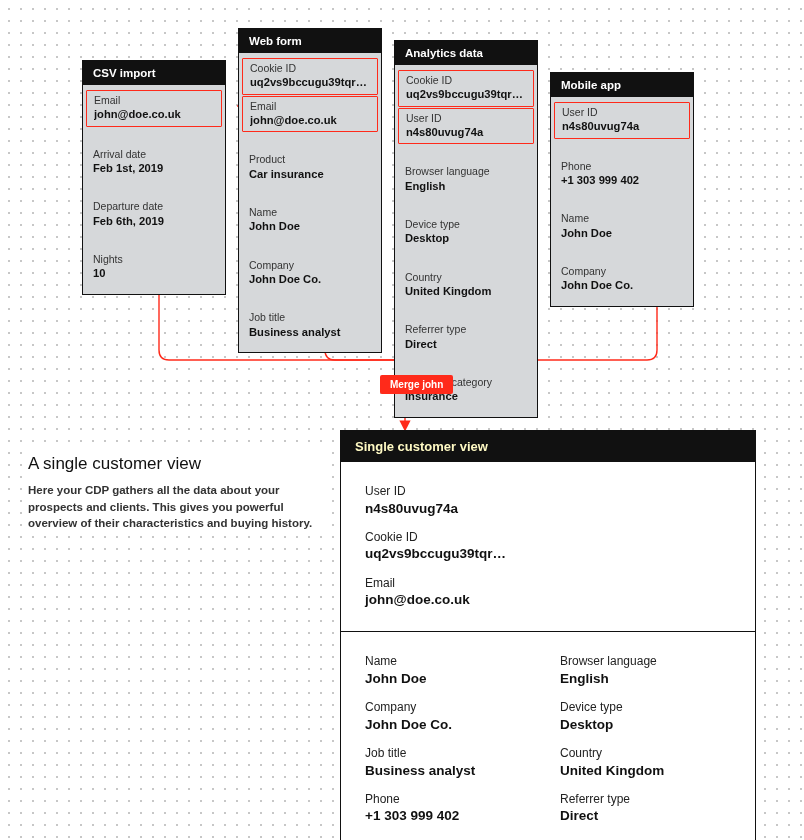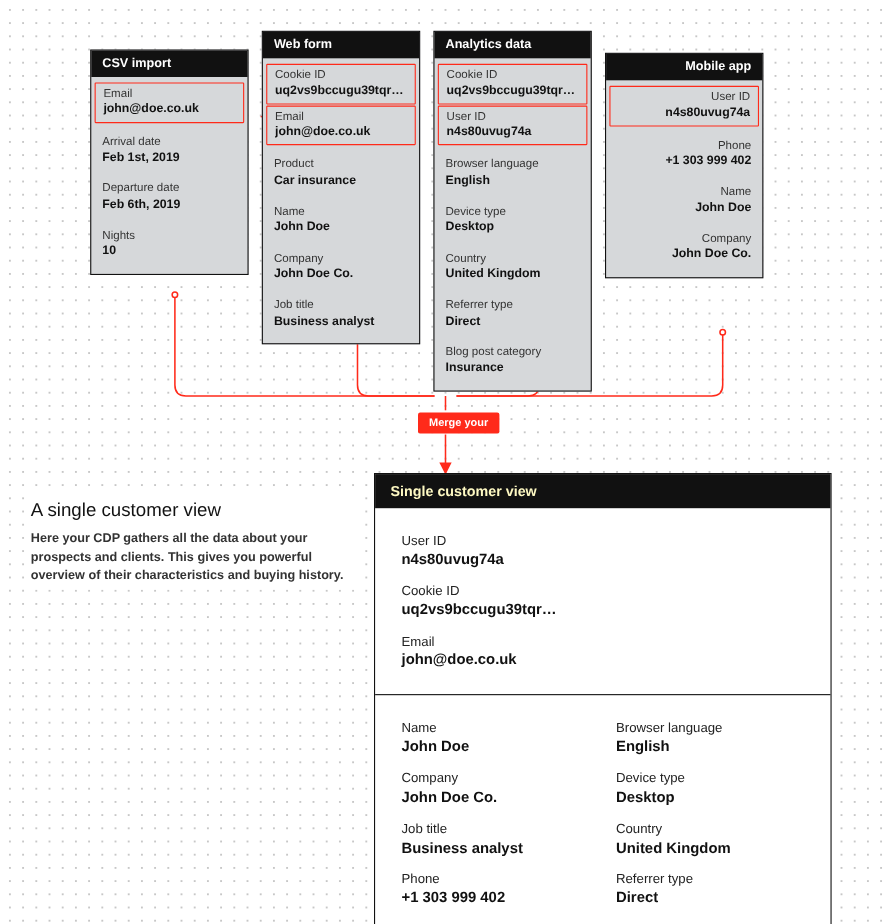--- a/index.html
+++ b/index.html
@@ -37,21 +37,21 @@
   }
   .card-header {
     background: #111;
     color: #fff;
     font-size: 11.5px;
     font-weight: 600;
     padding: 6px 10px;
   }
   .card-body { padding: 4px 0 8px; }
   .field {
-    padding: 10px 10px 5px;
+    padding: 20px 10px 5px;
     position: relative;
   }
   .field .label {
     font-size: 10.5px;
     color: #333;
     line-height: 1.25;
   }
   .field .value {
     font-size: 11.2px;
     font-weight: 700;
@@ -62,24 +62,24 @@
     white-space: nowrap;
   }
   .field.hi { 
     border: 1.4px solid #ff2a1a; 
     border-radius: 1px;
     margin: 1px 3px 1px;
     padding: 3px 7px 4px;
     background: #d6d8da;
   }
   
-  .c1 { margin-top: 17px; }
+  .c1 { margin-top: 32px; }
   .c2 { margin-top: 0px; }
-  .c3 { margin-top: 0px; }
-  .c4 { margin-top: 20px; text-align: right; }
+  .c3 { margin-top: 12px; }
+  .c4 { margin-top: 44px; }
 
   
   .merge-badge {
     position: absolute;
     top: 375px;
     left: 380px;
     background: #ff2a1a;
     color: #fff;
     font-size: 10px;
     font-weight: 600;
@@ -291,21 +291,21 @@
           </div>
           <div class="field">
             <div class="label">Company</div>
             <div class="value">John Doe Co.</div>
           </div>
         </div>
     </div>
 
   </div>
 
-  <div class="merge-badge">Merge your</div>
+  <div class="merge-badge">Merge john</div>
 
   <div class="explain">
     <h2>A single customer view</h2>
     <p>Here your CDP gathers all the data about your prospects and clients. This gives you powerful overview of their characteristics and buying history.</p>
   </div>
 
   <div class="result">
     <div class="result-header">Single customer view</div>
     <div class="result-section">
         <div class="rfield">

